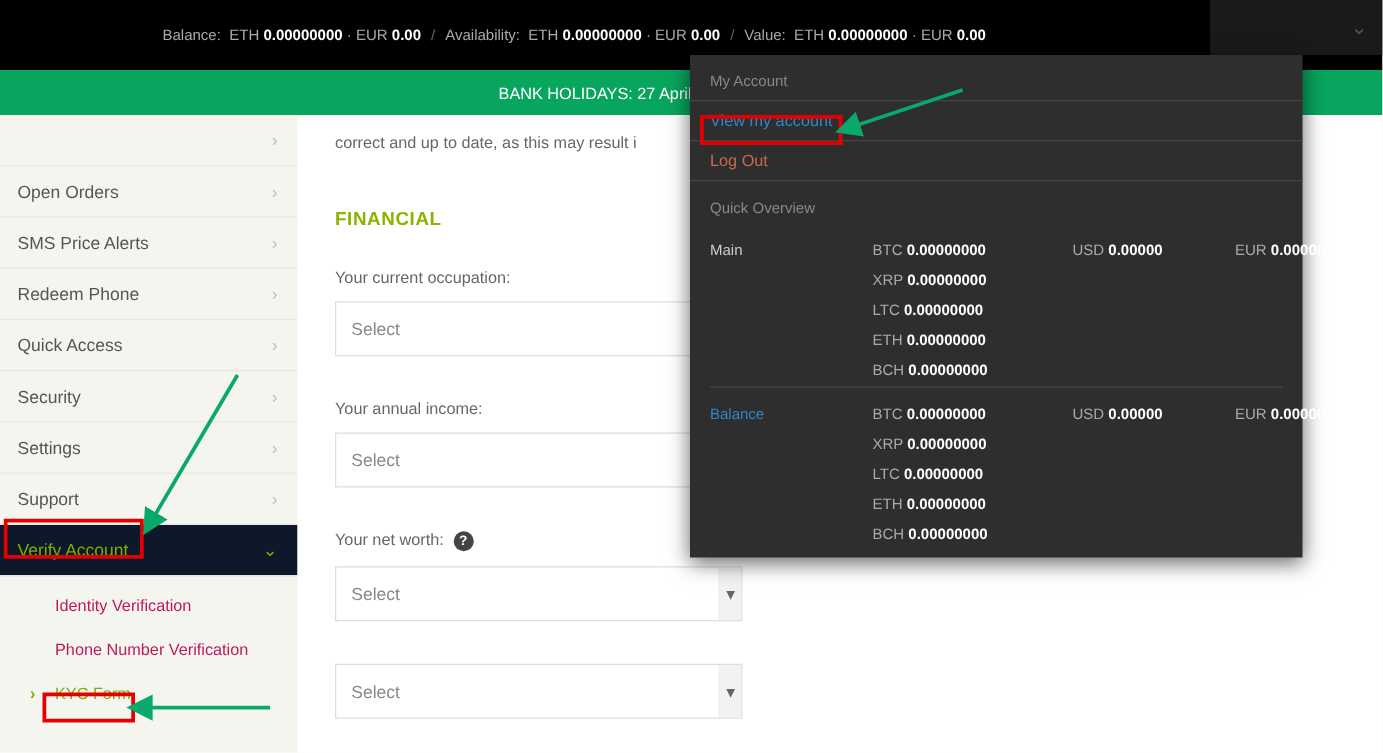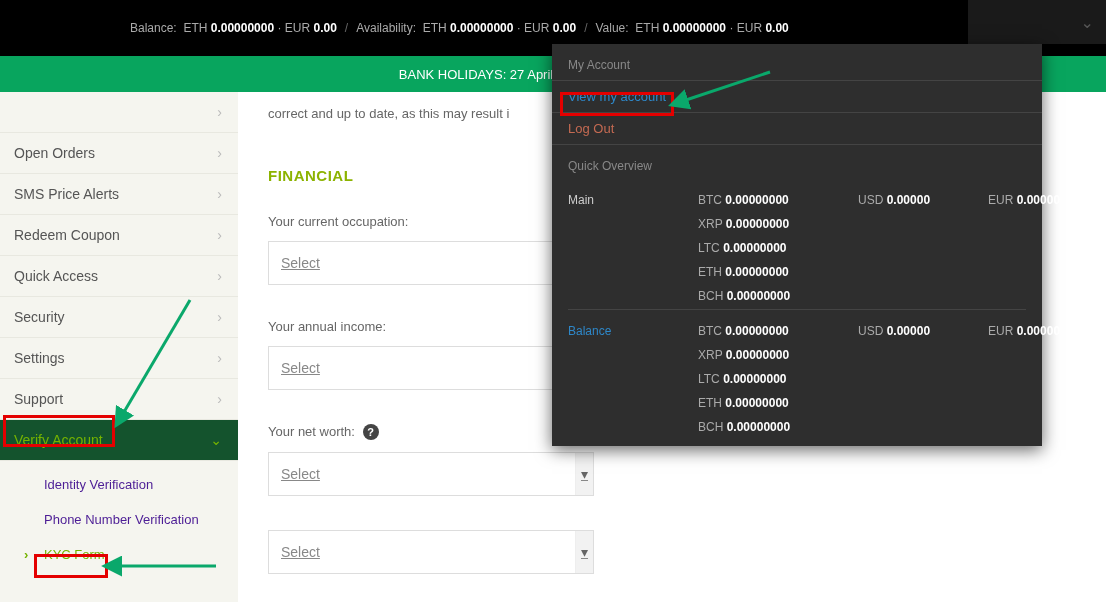--- a/index.html
+++ b/index.html
@@ -12,34 +12,34 @@
 
   
   .banner { background:#08a55e; color:#fff; height:36px; display:flex; align-items:center; justify-content:center; font-size:13px; }
 
   
   .main { display:flex; }
   .sidebar { width:238px; background:#f5f5ef; }
   .side-item { display:flex; align-items:center; justify-content:space-between; padding:12px 16px 12px 14px; border-bottom:1px solid #e8e8e0; font-size:14px; color:#555; cursor:pointer; }
   .side-item.first { border-top:0; }
   .side-item .chev { color:#bbb; font-size:14px; }
-  .side-item.active { background:#14532d; color:#74b300; }
+  .side-item.active { background:#0f172a; color:#74b300; }
   .side-item.active .chev { color:#74b300; }
   .sub-items { background:#f5f5ef; padding:6px 0 10px 0; }
-  .sub-item { padding:10px 10px 10px 44px; font-size:13px; color:#4c1d95; }
+  .sub-item { padding:10px 10px 10px 44px; font-size:13px; color:#be185d; }
   .sub-item.hl { color:#74b300; position:relative; }
   .sub-item.hl::before { content:"›"; position:absolute; left:24px; color:#74b300; font-weight:bold; }
 
   
   .content { flex:1; background:#fff; padding:0 30px 30px 30px; }
   .note { font-size:13px; color:#666; margin-top:14px; }
   .sect-title { color:#8cb300; font-weight:700; letter-spacing:0.5px; margin:46px 0 30px 0; font-size:15px; }
   .field { margin-bottom:34px; }
   .field label { font-size:13px; color:#666; display:block; margin-bottom:12px; }
-  .select { width:326px; height:44px; border:1px solid #ddd; background:#fff; display:flex; align-items:center; justify-content:space-between; padding:0 12px; font-size:14px; color:#888;text-decoration:underline; }
+  .select { width:326px; height:44px; border:1px solid #ddd; background:#fff; display:flex; align-items:center; justify-content:space-between; padding:0 12px; font-size:14px; color:#888; }
   .select .arrow { width:18px; height:100%; display:flex; align-items:center; justify-content:center; color:#666; border-left:1px solid #eee; margin-right:-12px; padding:0 6px; background:#f2f2f2; }
   .help { display:inline-flex; width:16px; height:16px; background:#444; color:#fff; border-radius:50%; align-items:center; justify-content:center; font-size:11px; margin-left:4px; font-weight:bold; }
 
   
   .dropdown { position:absolute; top:44px; left:552px; width:490px; background:#2e2e2e; color:#bbb; font-size:13px; box-shadow:0 4px 16px rgba(0,0,0,0.6); z-index:50; }
   .dropdown .head { padding:14px 16px 8px 16px; color:#888; font-size:12px; }
   .dropdown .row { padding:8px 16px; border-top:1px solid #444; display:block; }
   .dropdown .row.first { border-top:1px solid #444; }
   .dropdown .row.link { color:#2e87c8; cursor:pointer; }
   .dropdown .row.logout { color:#c46a52; cursor:pointer; }
@@ -101,21 +101,21 @@
       </div>
     <div class="side-item">
         <span>Open Orders</span>
         <span class="chev">›</span>
       </div>
     <div class="side-item">
         <span>SMS Price Alerts</span>
         <span class="chev">›</span>
       </div>
     <div class="side-item">
-        <span>Redeem Coupon</span>
+        <span>Redeem Phone</span>
         <span class="chev">›</span>
       </div>
     <div class="side-item">
         <span>Quick Access</span>
         <span class="chev">›</span>
       </div>
     <div class="side-item">
         <span>Security</span>
         <span class="chev">›</span>
       </div>

